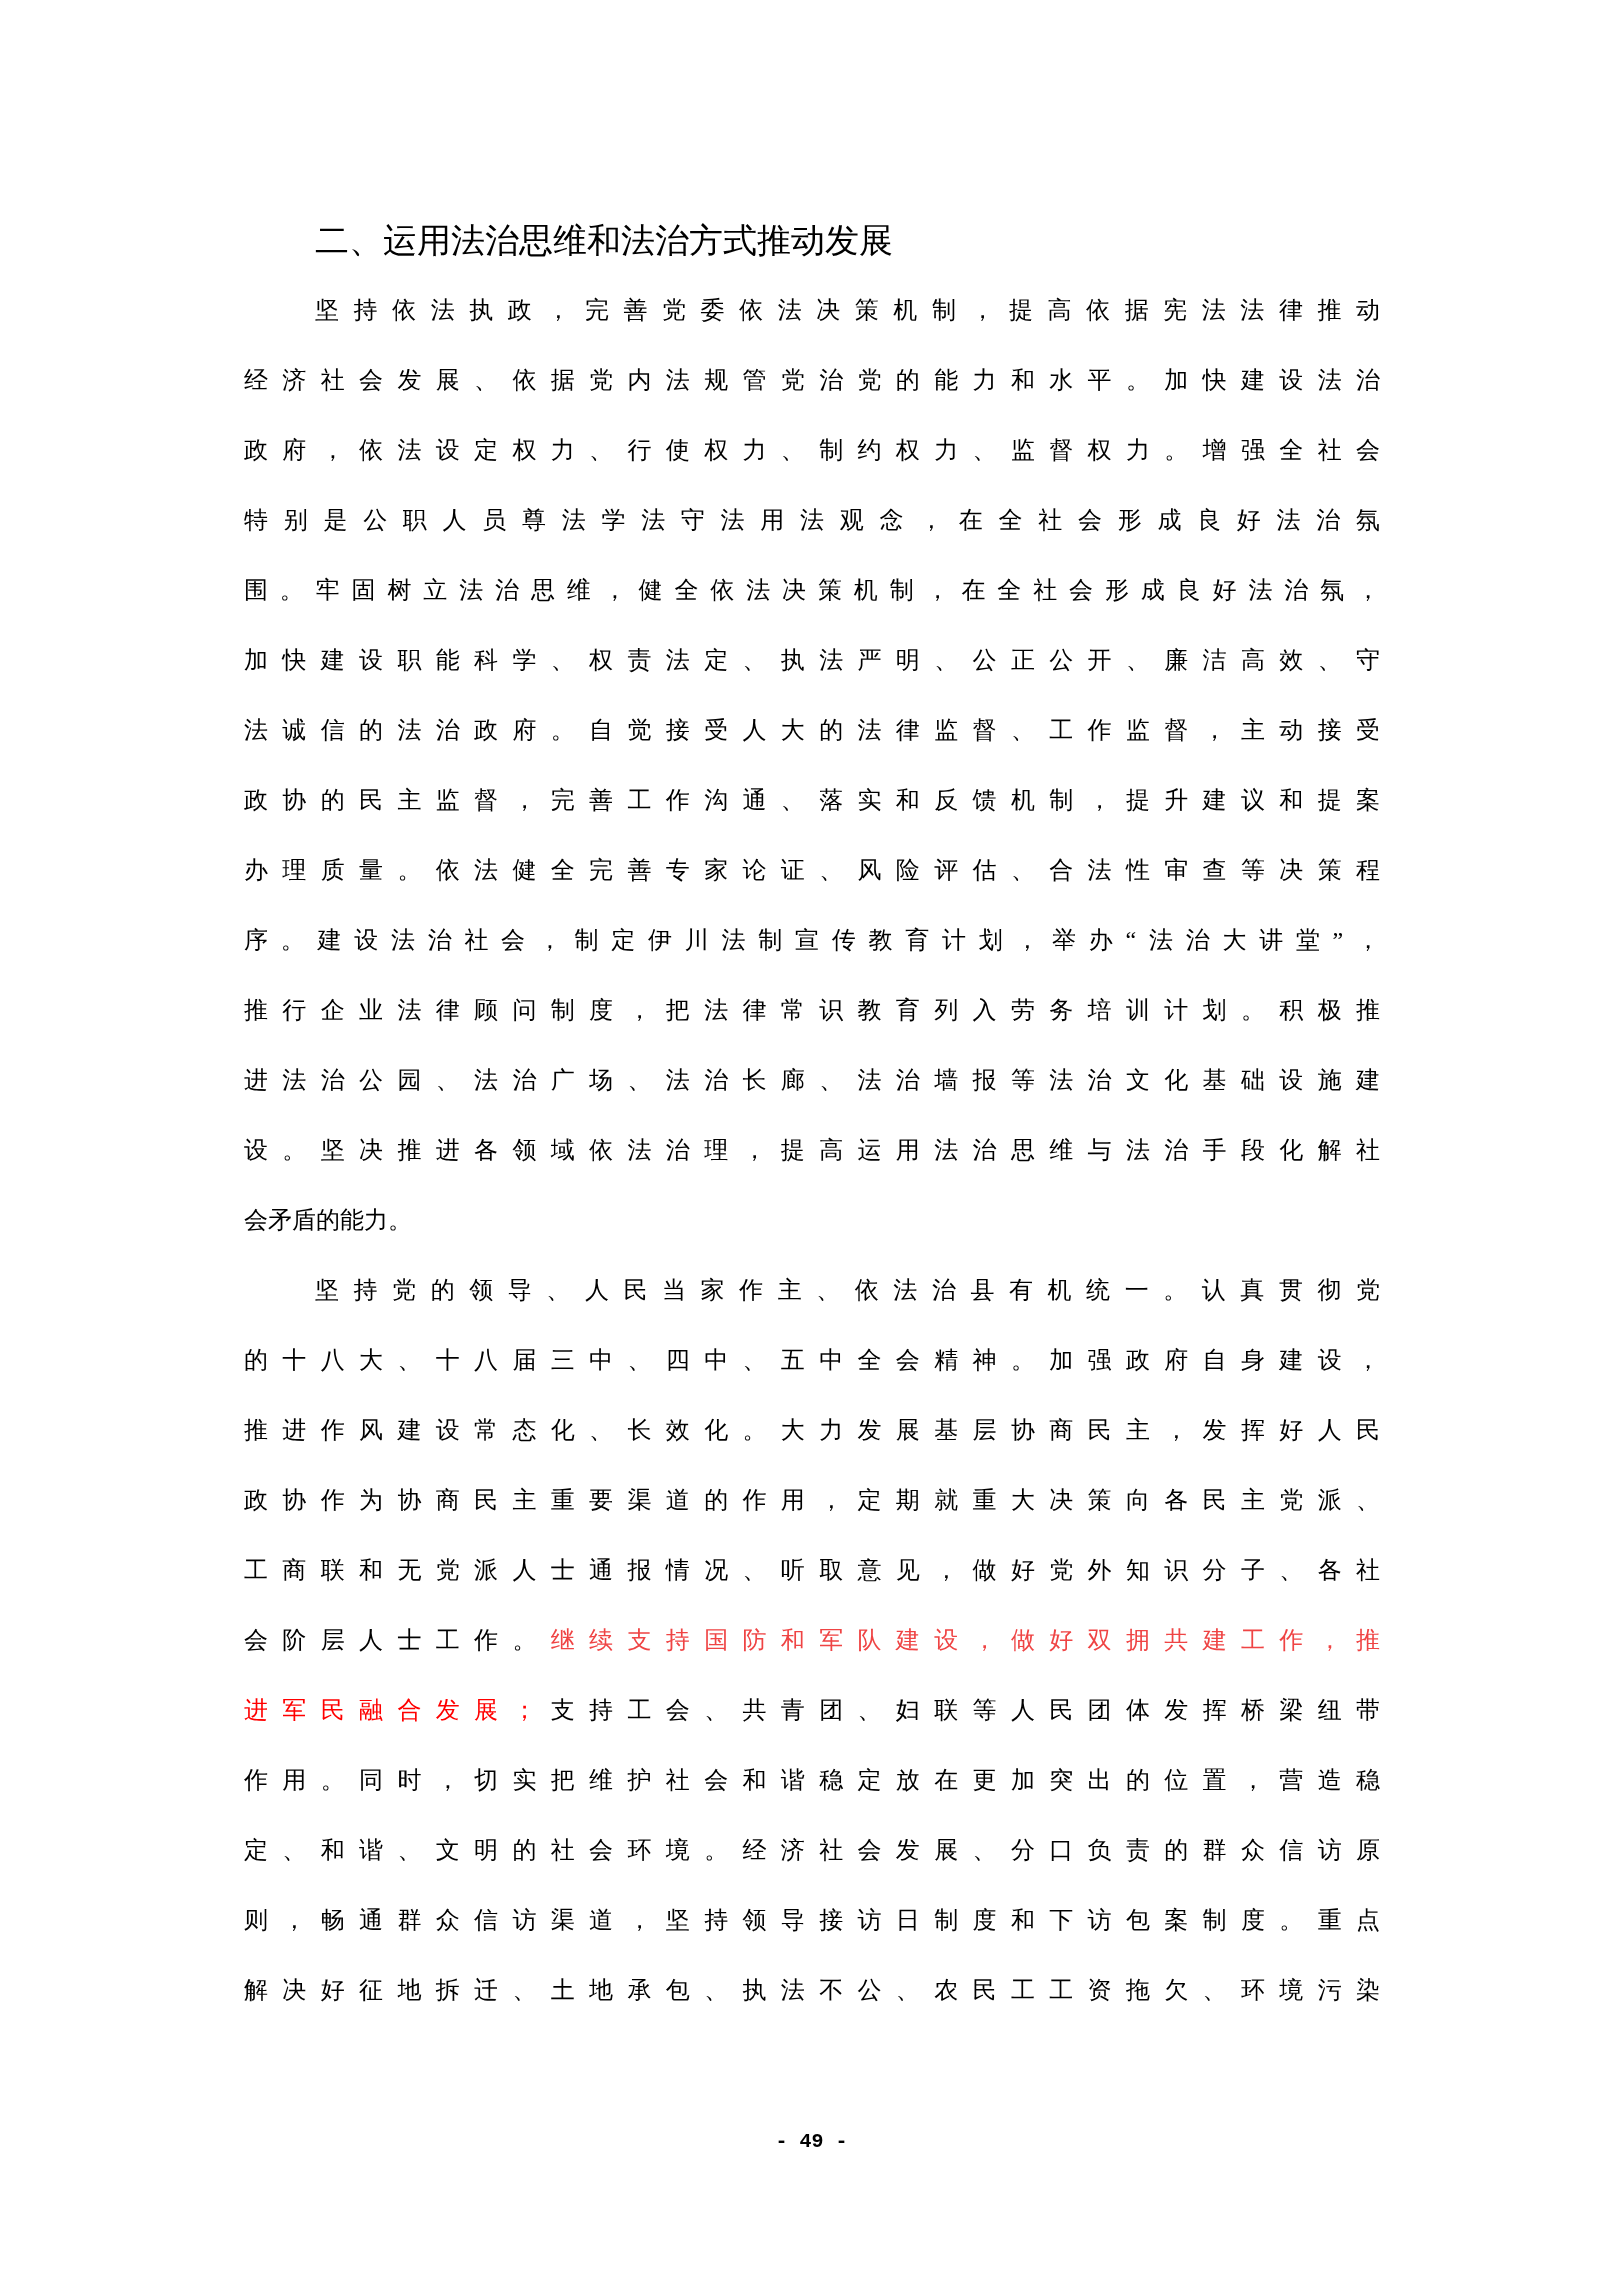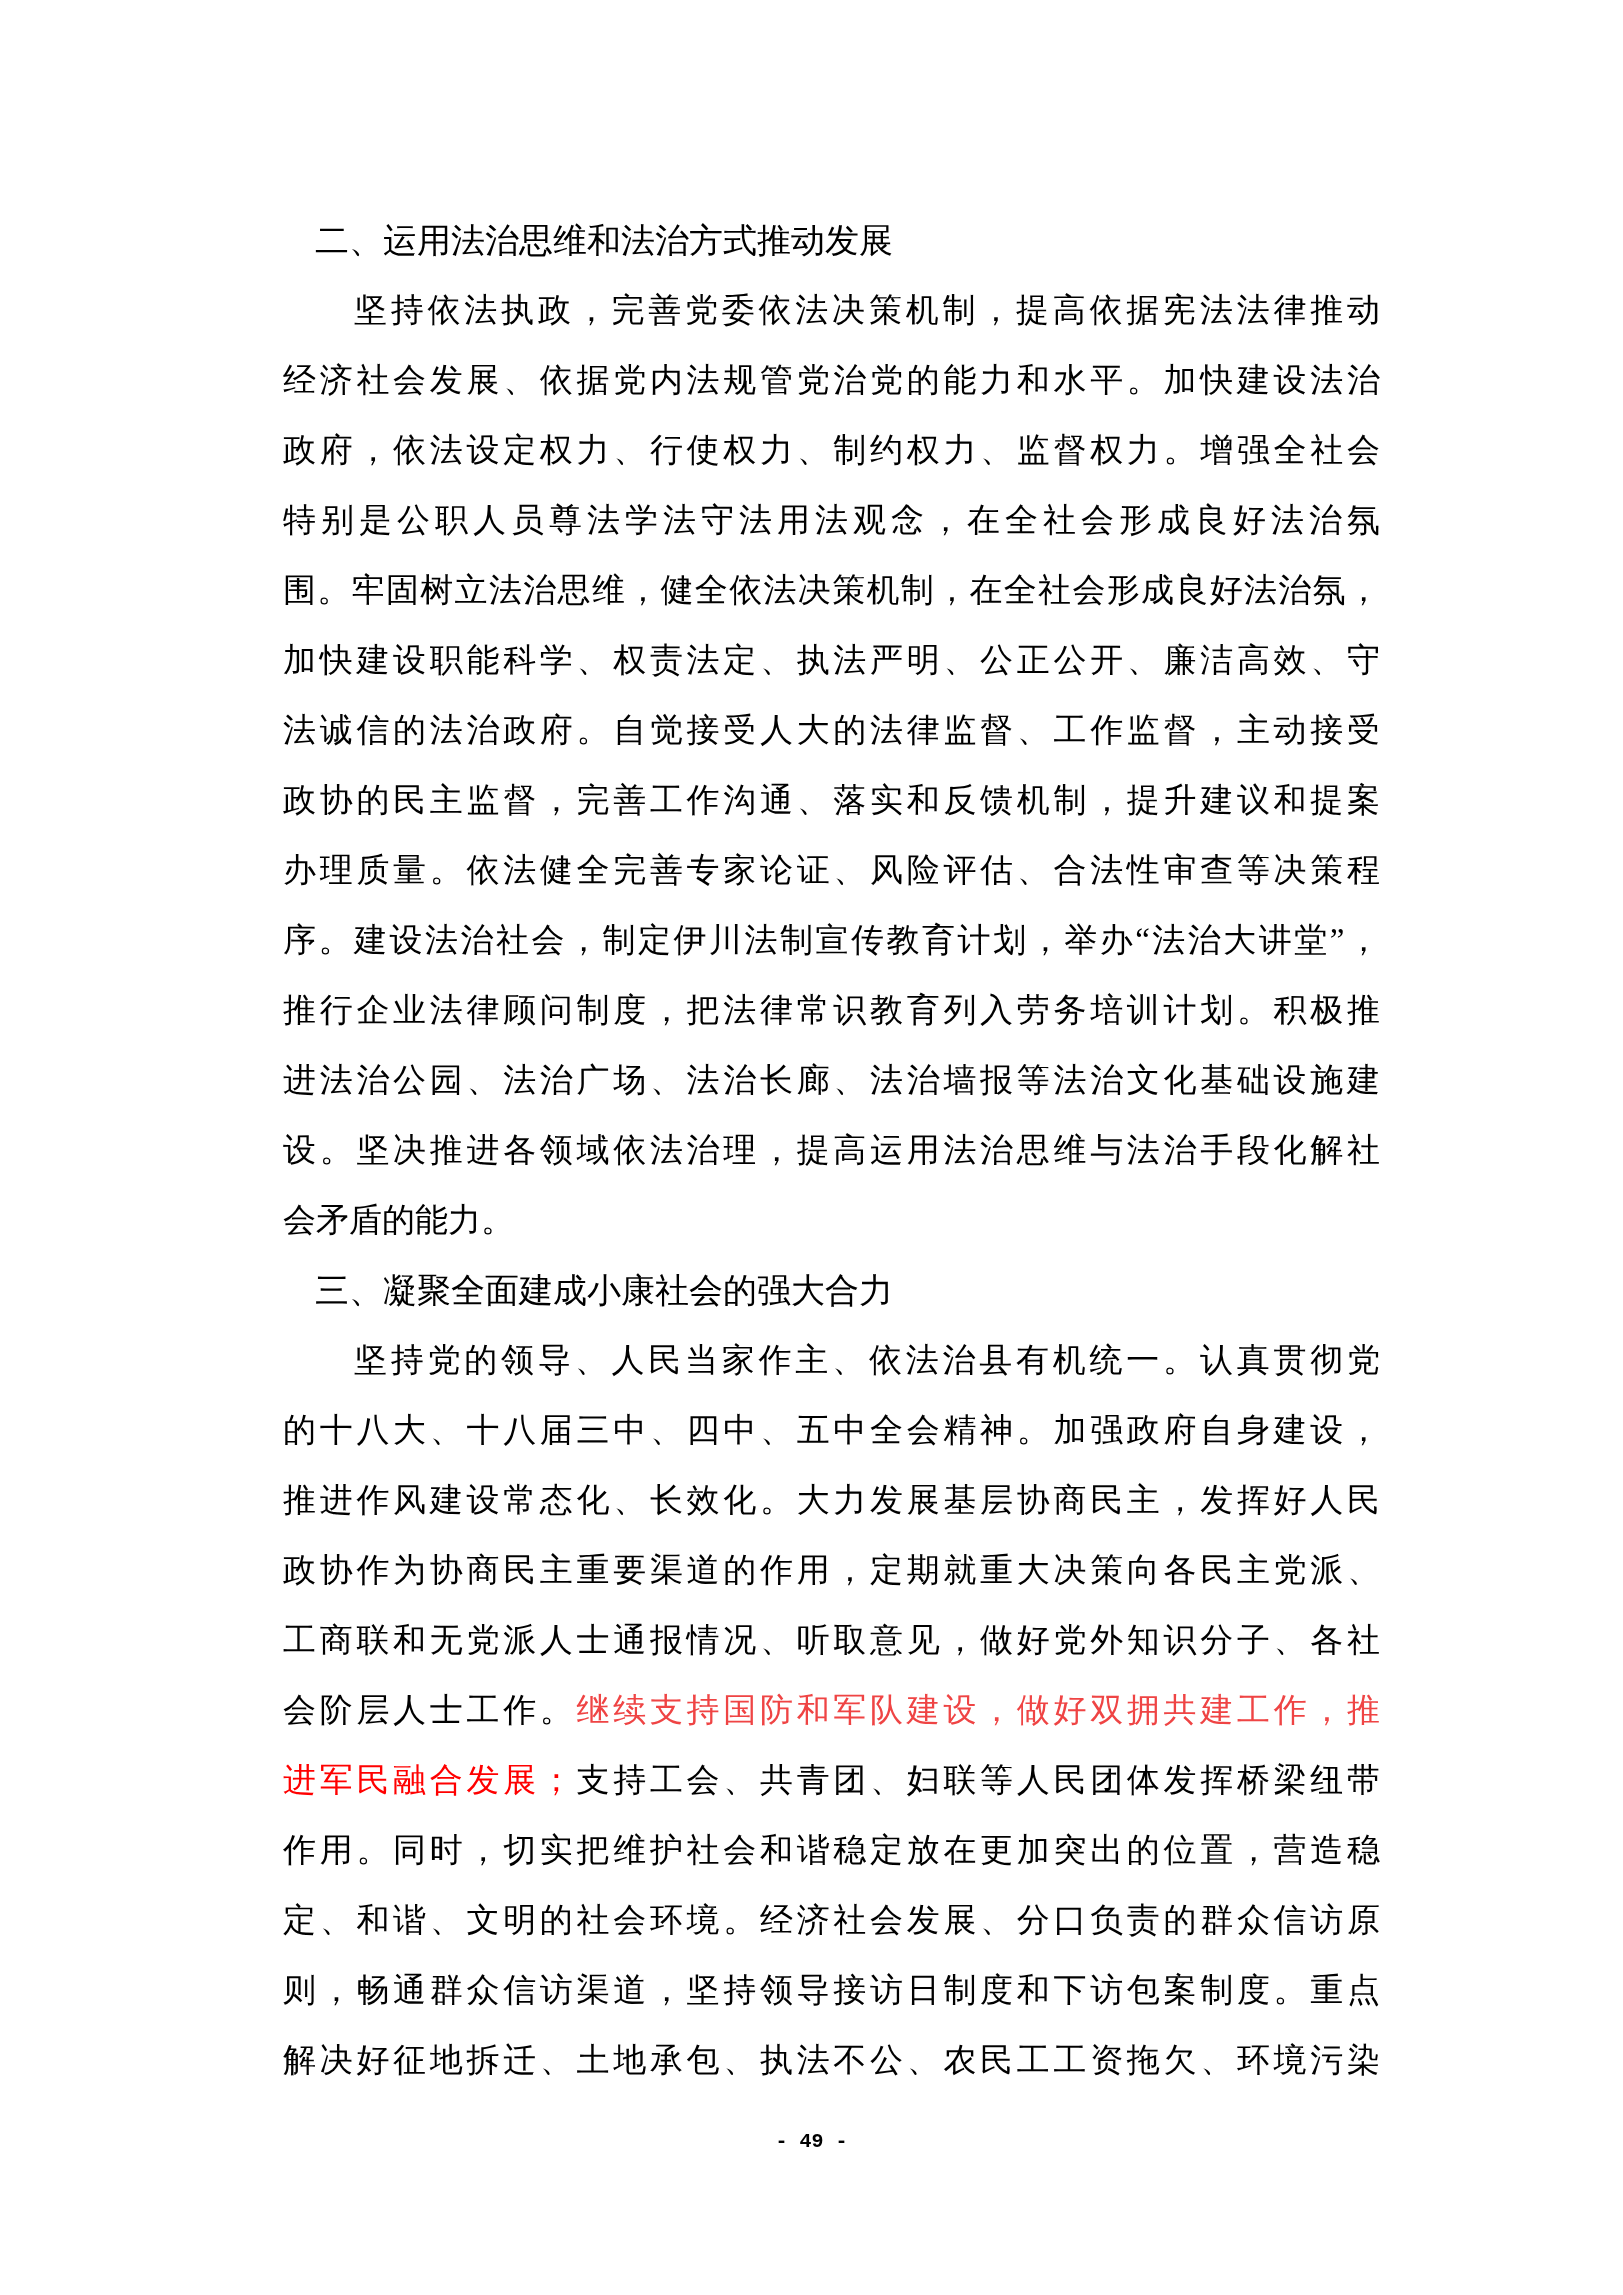--- a/index.html
+++ b/index.html
@@ -27,26 +27,25 @@
     font-size: 34px;
     font-weight: normal;
     color: #000000;
     font-family: "Liberation Sans", "DejaVu Sans", sans-serif;
     text-indent: 71px;
     white-space: nowrap;
   }
   .line {
     height: 70px;
     line-height: 70px;
-    font-size: 33px;
+    font-size: 24px;
     color: #000000;
     font-family: "Liberation Serif", "DejaVu Serif", serif;
     text-align: justify;
     text-align-last: justify;
-    margin-left: 39px;
   }
   .line.para-start {
     text-indent: 71px;
   }
   .line.para-end {
     text-align-last: left;
   }
   .page-footer {
     position: absolute;
     left: 0;
@@ -72,21 +71,20 @@
       <div class="line"><span>围。牢固树立法治思维，健全依法决策机制，在全社会形成良好法治氛，</span></div>
       <div class="line"><span>加快建设职能科学、权责法定、执法严明、公正公开、廉洁高效、守</span></div>
       <div class="line"><span>法诚信的法治政府。自觉接受人大的法律监督、工作监督，主动接受</span></div>
       <div class="line"><span>政协的民主监督，完善工作沟通、落实和反馈机制，提升建议和提案</span></div>
       <div class="line"><span>办理质量。依法健全完善专家论证、风险评估、合法性审查等决策程</span></div>
       <div class="line"><span>序。建设法治社会，制定伊川法制宣传教育计划，举办“法治大讲堂”，</span></div>
       <div class="line"><span>推行企业法律顾问制度，把法律常识教育列入劳务培训计划。积极推</span></div>
       <div class="line"><span>进法治公园、法治广场、法治长廊、法治墙报等法治文化基础设施建</span></div>
       <div class="line"><span>设。坚决推进各领域依法治理，提高运用法治思维与法治手段化解社</span></div>
       <div class="line para-end"><span>会矛盾的能力。</span></div>
-      <div class="sec-heading">三、凝聚全面建成小康社会的强大合力</div>
       <div class="line para-start"><span>坚持党的领导、人民当家作主、依法治县有机统一。认真贯彻党</span></div>
       <div class="line"><span>的十八大、十八届三中、四中、五中全会精神。加强政府自身建设，</span></div>
       <div class="line"><span>推进作风建设常态化、长效化。大力发展基层协商民主，发挥好人民</span></div>
       <div class="line"><span>政协作为协商民主重要渠道的作用，定期就重大决策向各民主党派、</span></div>
       <div class="line"><span>工商联和无党派人士通报情况、听取意见，做好党外知识分子、各社</span></div>
       <div class="line"><span>会阶层人士工作。</span><span style="color: #ef4444;">继续支持国防和军队建设，做好双拥共建工作，推</span></div>
       <div class="line"><span style="color: rgb(255, 0, 0);">进军民融合发展；</span><span>支持工会、共青团、妇联等人民团体发挥桥梁纽带</span></div>
       <div class="line"><span>作用。同时，切实把维护社会和谐稳定放在更加突出的位置，营造稳</span></div>
       <div class="line"><span>定、和谐、文明的社会环境。经济社会发展、分口负责的群众信访原</span></div>
       <div class="line"><span>则，畅通群众信访渠道，坚持领导接访日制度和下访包案制度。重点</span></div>

